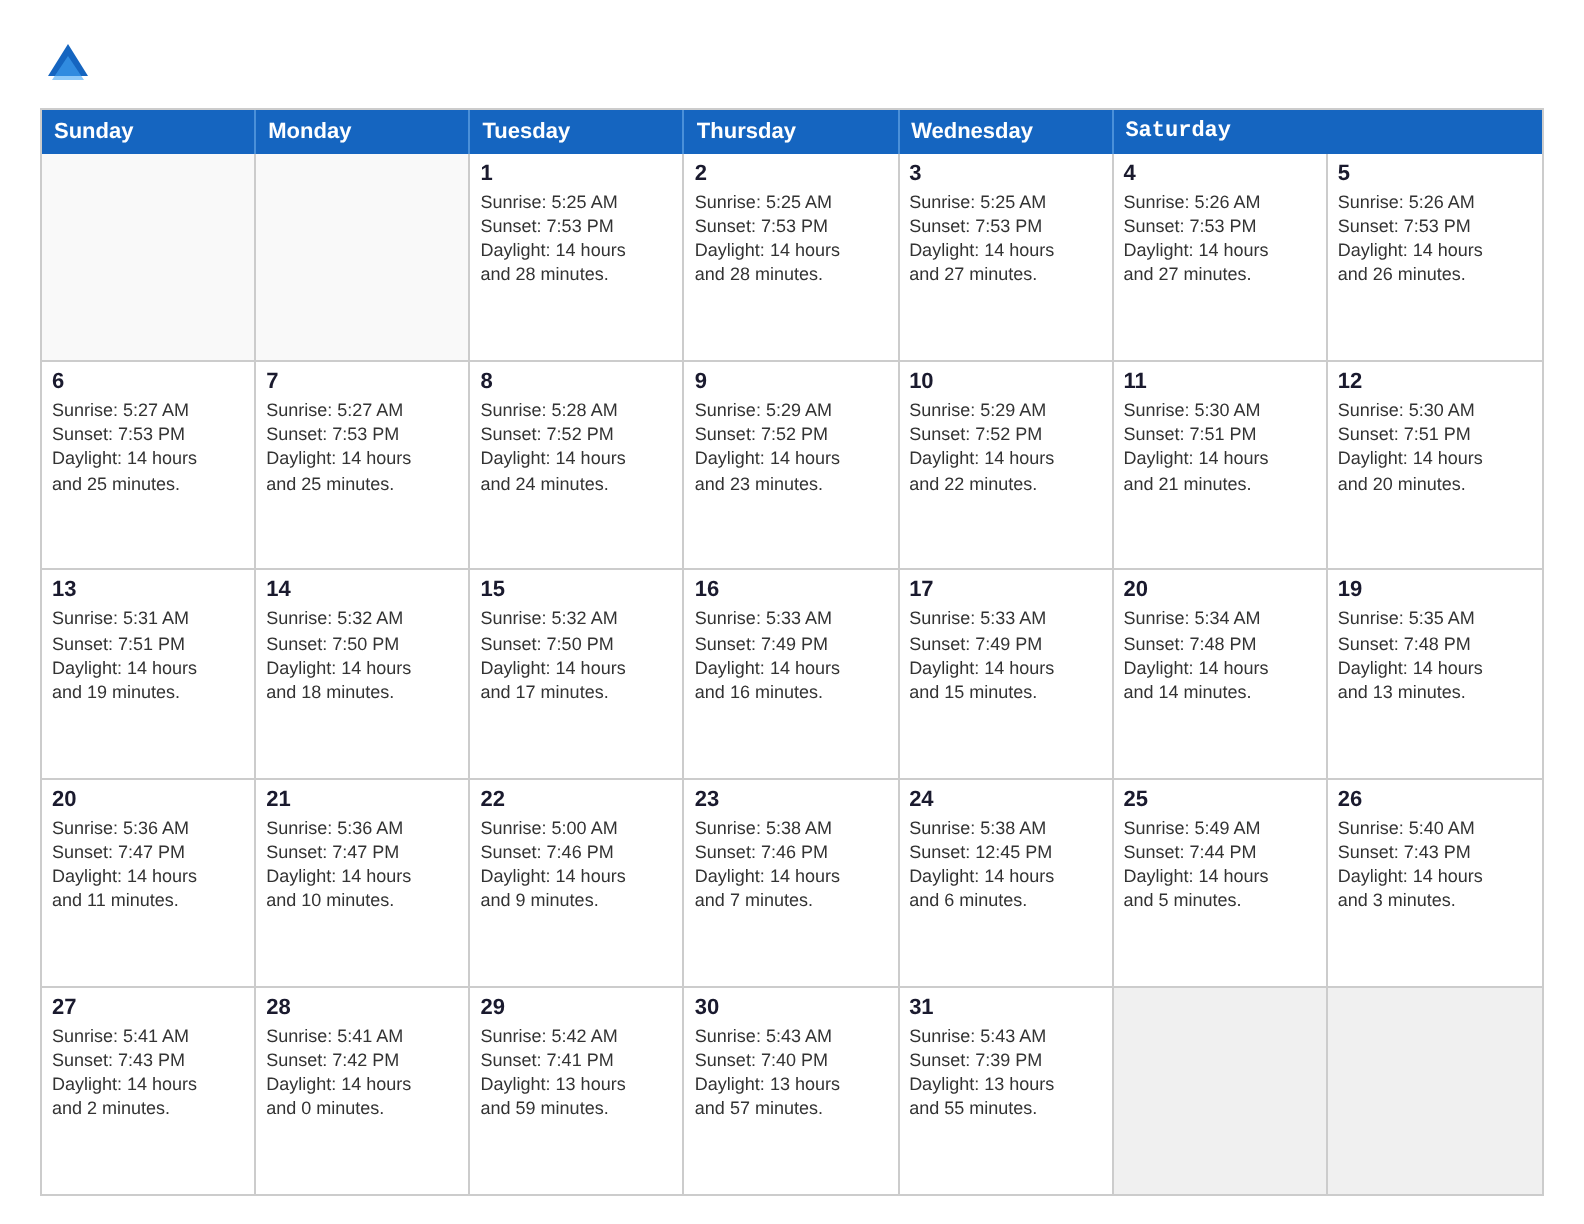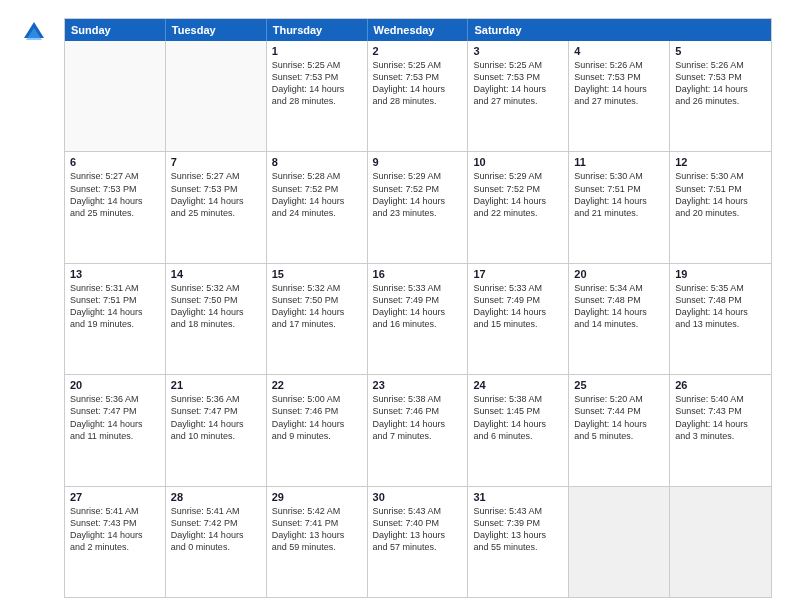--- a/index.html
+++ b/index.html
@@ -8,21 +8,21 @@
       height: 612px;
       font-family: Arial, Helvetica, sans-serif;
       background: #fff;
       overflow: hidden;
     }
     .page {
       width: 792px;
       height: 612px;
       padding: 18px 20px 14px 20px;
       display: flex;
-      gap: 12px;
+      flex-direction: column;
     }
     .header {
       display: flex;
       justify-content: space-between;
       align-items: flex-start;
       margin-bottom: 8px;
     }
     .logo {
       display: flex;
       align-items: center;
@@ -72,21 +72,21 @@
       background: #1565c0;
     }
     .cal-header-cell {
       color: #fff;
       font-size: 11px;
       font-weight: bold;
       padding: 5px 6px;
       text-align: left;
       border-right: 1px solid #4a90d9;
     }
-    .cal-header-cell:last-child { border-right: none; }
+    .cal-header-cell:last-child { border-right: none; font-family: Liberation Mono, monospace; }
     .cal-body {
       flex: 1;
       display: flex;
       flex-direction: column;
     }
     .cal-row {
       display: grid;
       grid-template-columns: repeat(7, 1fr);
       flex: 1;
       border-top: 1px solid #ccc;
@@ -133,20 +133,21 @@
     </div>
     <div class="title-block">
       <div class="month-title"></div>
       <div class="subtitle"></div>
     </div>
   </div>
 
   <div class="calendar">
     <div class="cal-header" id="cal-header">
         <div class="cal-header-cell">Sunday</div>
+        <div class="cal-header-cell">Monday</div>
         <div class="cal-header-cell">Tuesday</div>
         <div class="cal-header-cell">Thursday</div>
         <div class="cal-header-cell">Wednesday</div>
         <div class="cal-header-cell">Saturday</div>
       </div>
     <div class="cal-body" id="cal-body">
         <div class="cal-row">
           <div class="cal-cell empty"></div>
           <div class="cal-cell empty"></div>
           <div class="cal-cell">
@@ -312,27 +313,27 @@
           <div class="cal-cell">
             <div class="day-num">23</div>
             <div class="cell-line">Sunrise: 5:38 AM</div>
             <div class="cell-line">Sunset: 7:46 PM</div>
             <div class="cell-line">Daylight: 14 hours</div>
             <div class="cell-line">and 7 minutes.</div>
           </div>
           <div class="cal-cell">
             <div class="day-num">24</div>
             <div class="cell-line">Sunrise: 5:38 AM</div>
-            <div class="cell-line">Sunset: 1:45 PM</div>
+            <div class="cell-line">Sunset: 12:45 PM</div>
             <div class="cell-line">Daylight: 14 hours</div>
             <div class="cell-line">and 6 minutes.</div>
           </div>
           <div class="cal-cell">
             <div class="day-num">25</div>
-            <div class="cell-line">Sunrise: 5:20 AM</div>
+            <div class="cell-line">Sunrise: 5:49 AM</div>
             <div class="cell-line">Sunset: 7:44 PM</div>
             <div class="cell-line">Daylight: 14 hours</div>
             <div class="cell-line">and 5 minutes.</div>
           </div>
           <div class="cal-cell">
             <div class="day-num">26</div>
             <div class="cell-line">Sunrise: 5:40 AM</div>
             <div class="cell-line">Sunset: 7:43 PM</div>
             <div class="cell-line">Daylight: 14 hours</div>
             <div class="cell-line">and 3 minutes.</div>

